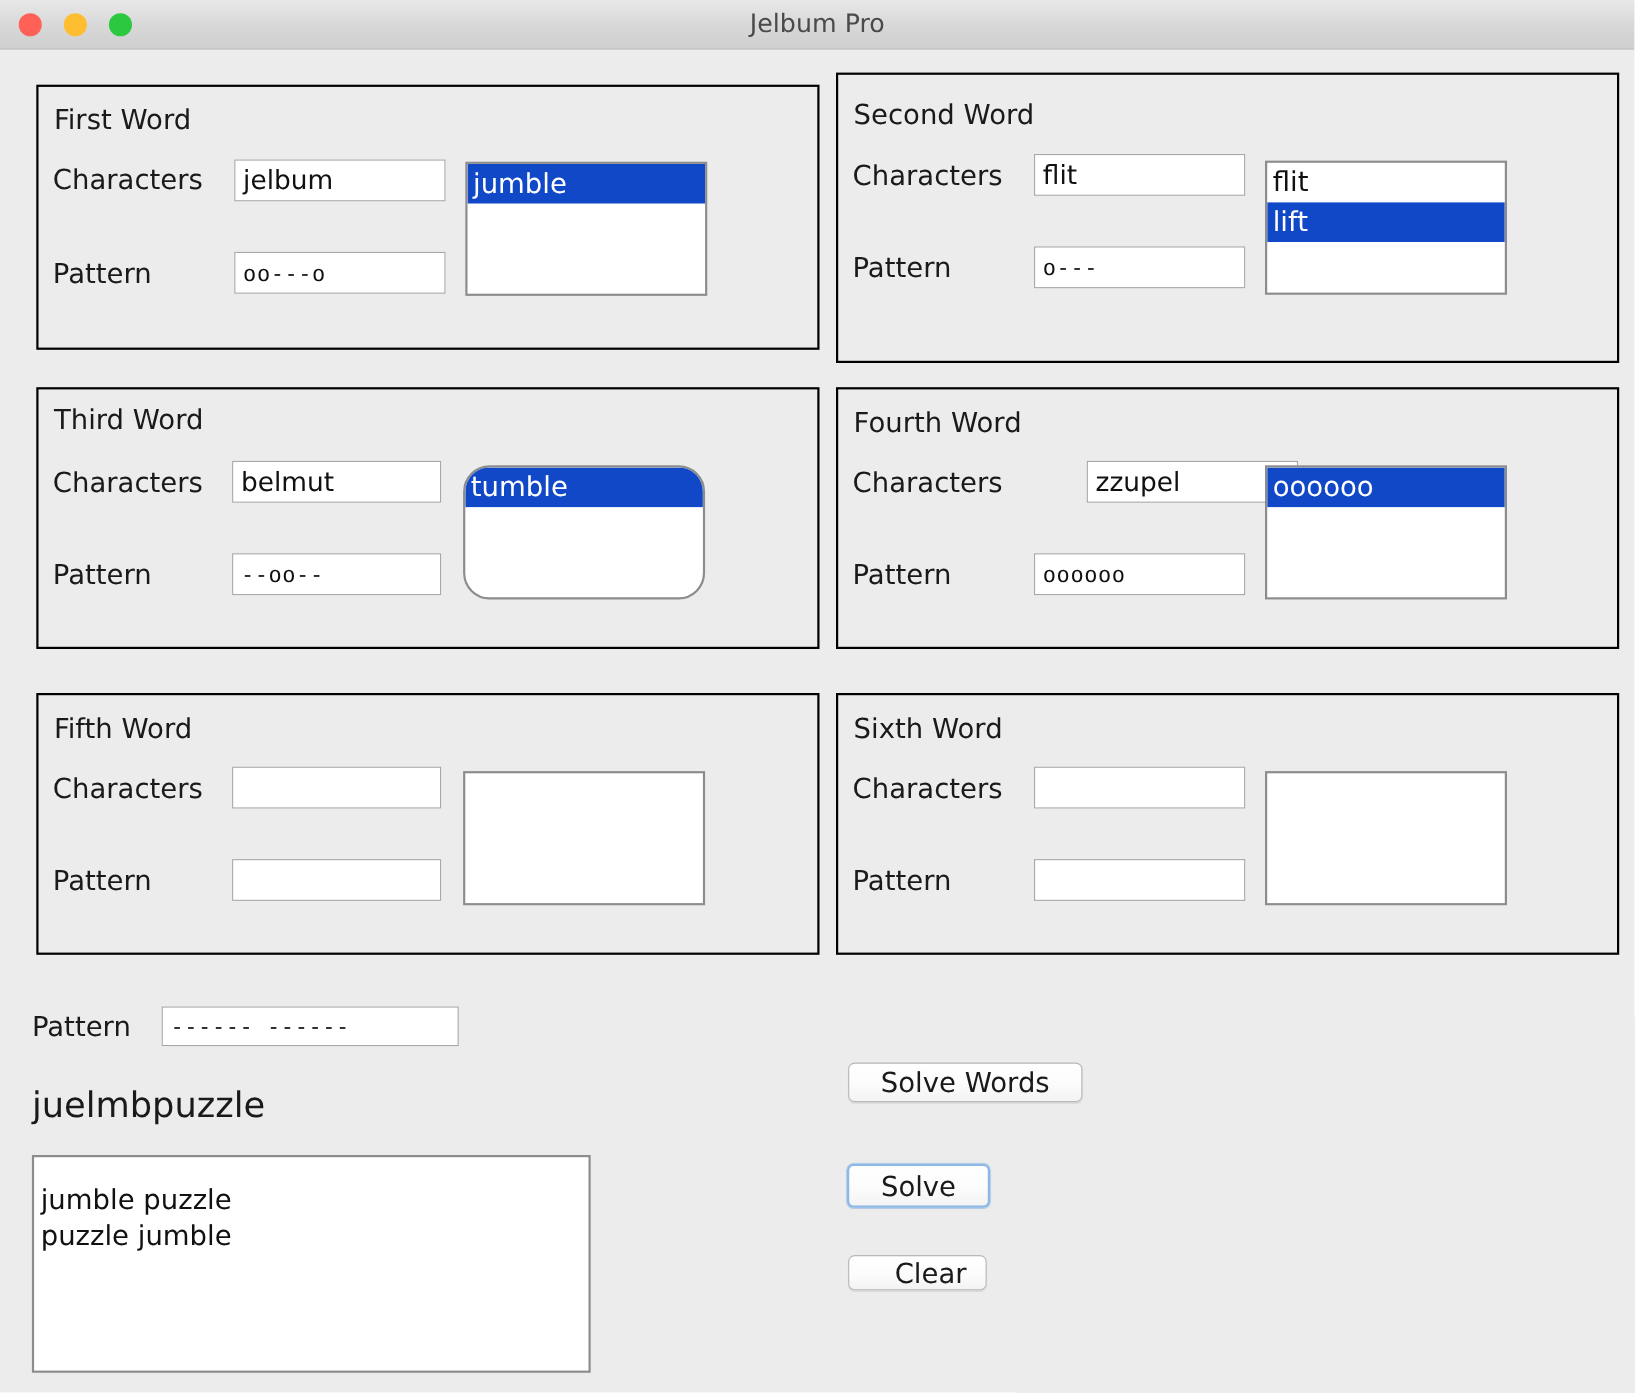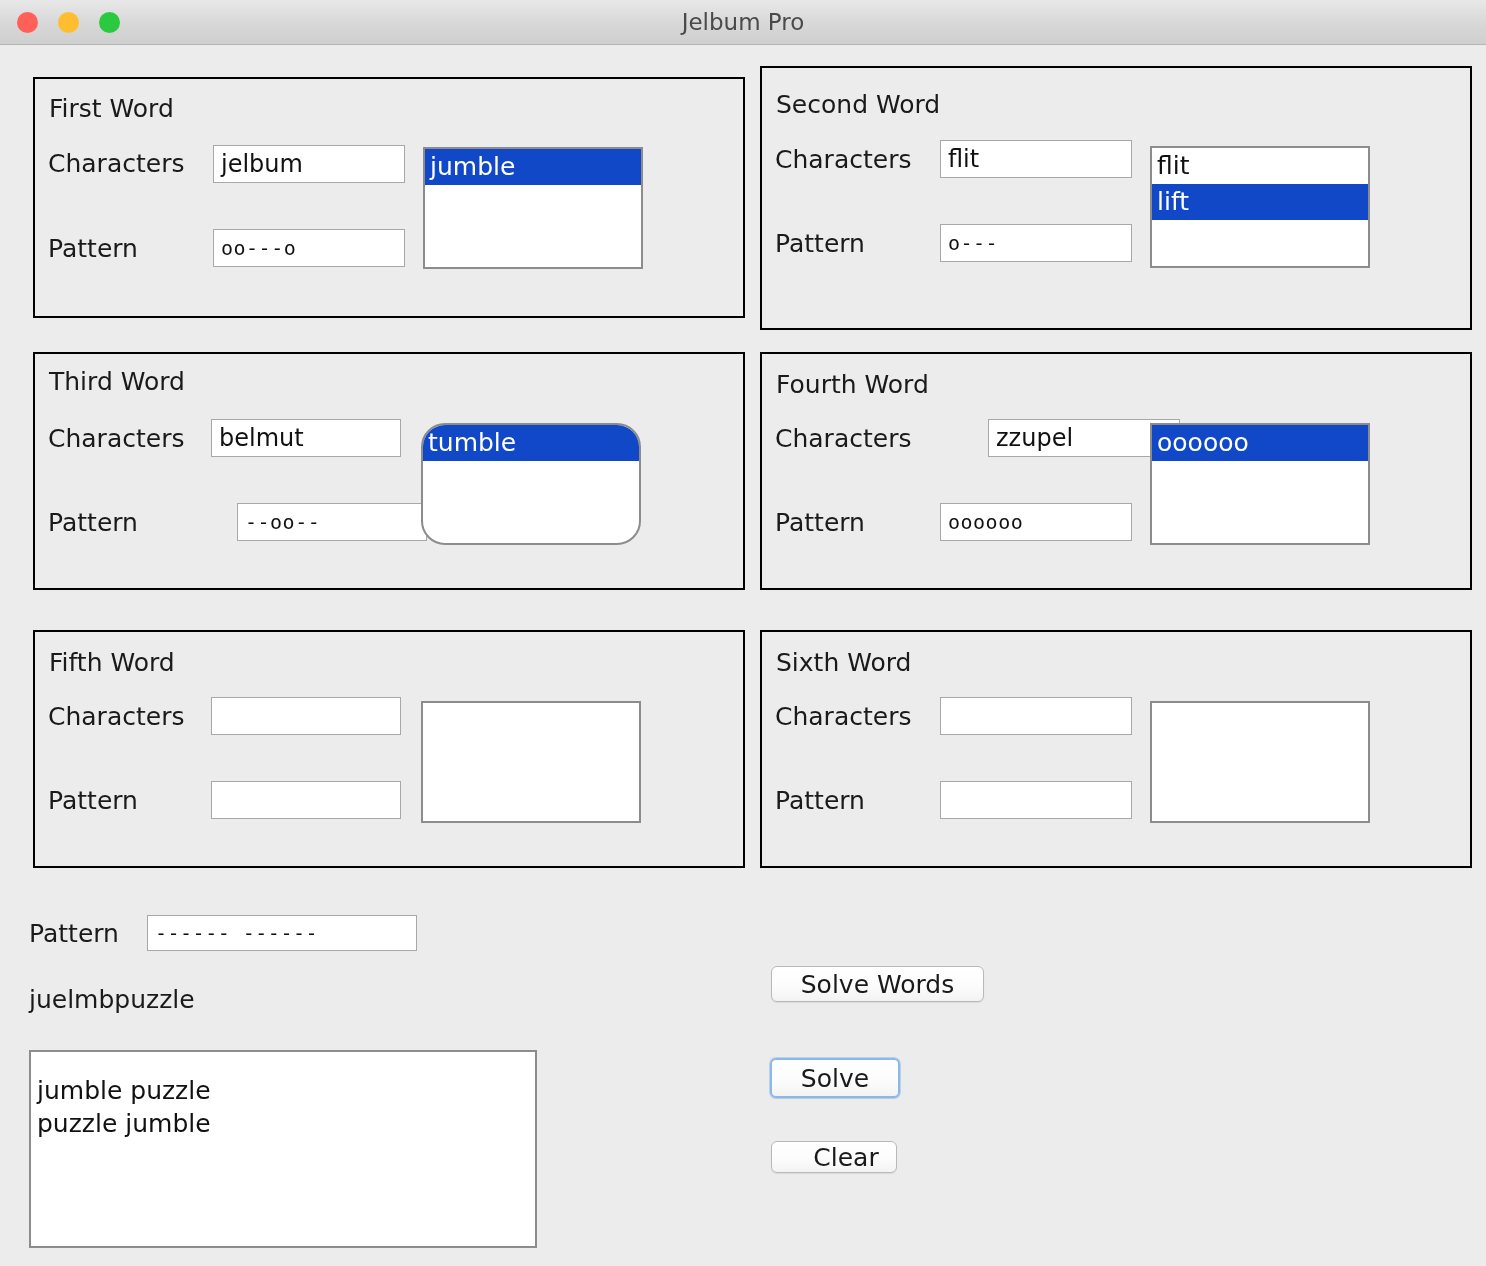--- a/index.html
+++ b/index.html
@@ -111,21 +111,21 @@
 
   
   .bottom-label {
     position: absolute;
     font-size: 25px;
     color: #1a1a1a;
     white-space: nowrap;
   }
   .scramble-text {
     position: absolute;
-    font-size: 25px;
+    font-size: 32px;
     color: #1a1a1a;
     white-space: nowrap;
   }
   .results-box {
     position: absolute;
     box-sizing: border-box;
     background: #ffffff;
     border: 2px solid #8c8c8c;
     overflow: hidden;
     padding: 22px 0 0 6px;
@@ -189,21 +189,21 @@
       <div class="list-item">flit</div>
       <div class="list-item selected">lift</div>
     </div>
   </div>
 
   <div class="word-panel" style="left:33px; top:352px; width:712px; height:238px;">
     <div class="panel-title" style="left:14px; top:13px;">Third Word</div>
     <div class="field-label" style="left:13px; top:70px;">Characters</div>
     <div class="text-input" style="left:176px; top:65px; width:190px; height:38px;">belmut</div>
     <div class="field-label" style="left:13px; top:154px;">Pattern</div>
-    <div class="text-input mono" style="left:176px; top:149px; width:190px; height:38px;margin-left:26px;">--oo--</div>
+    <div class="text-input mono" style="left:176px; top:149px; width:190px; height:38px;">--oo--</div>
     <div class="listbox" style="left:386px; top:69px; width:220px; height:122px;border-radius:24px;">
       <div class="list-item selected">tumble</div>
     </div>
   </div>
 
   <div class="word-panel" style="left:760px; top:352px; width:712px; height:238px;">
     <div class="panel-title" style="left:14px; top:16px;">Fourth Word</div>
     <div class="field-label" style="left:13px; top:70px;">Characters</div>
     <div class="text-input" style="left:178px; top:65px; width:192px; height:38px;margin-left:48px;">zzupel</div>
     <div class="field-label" style="left:13px; top:154px;">Pattern</div>

